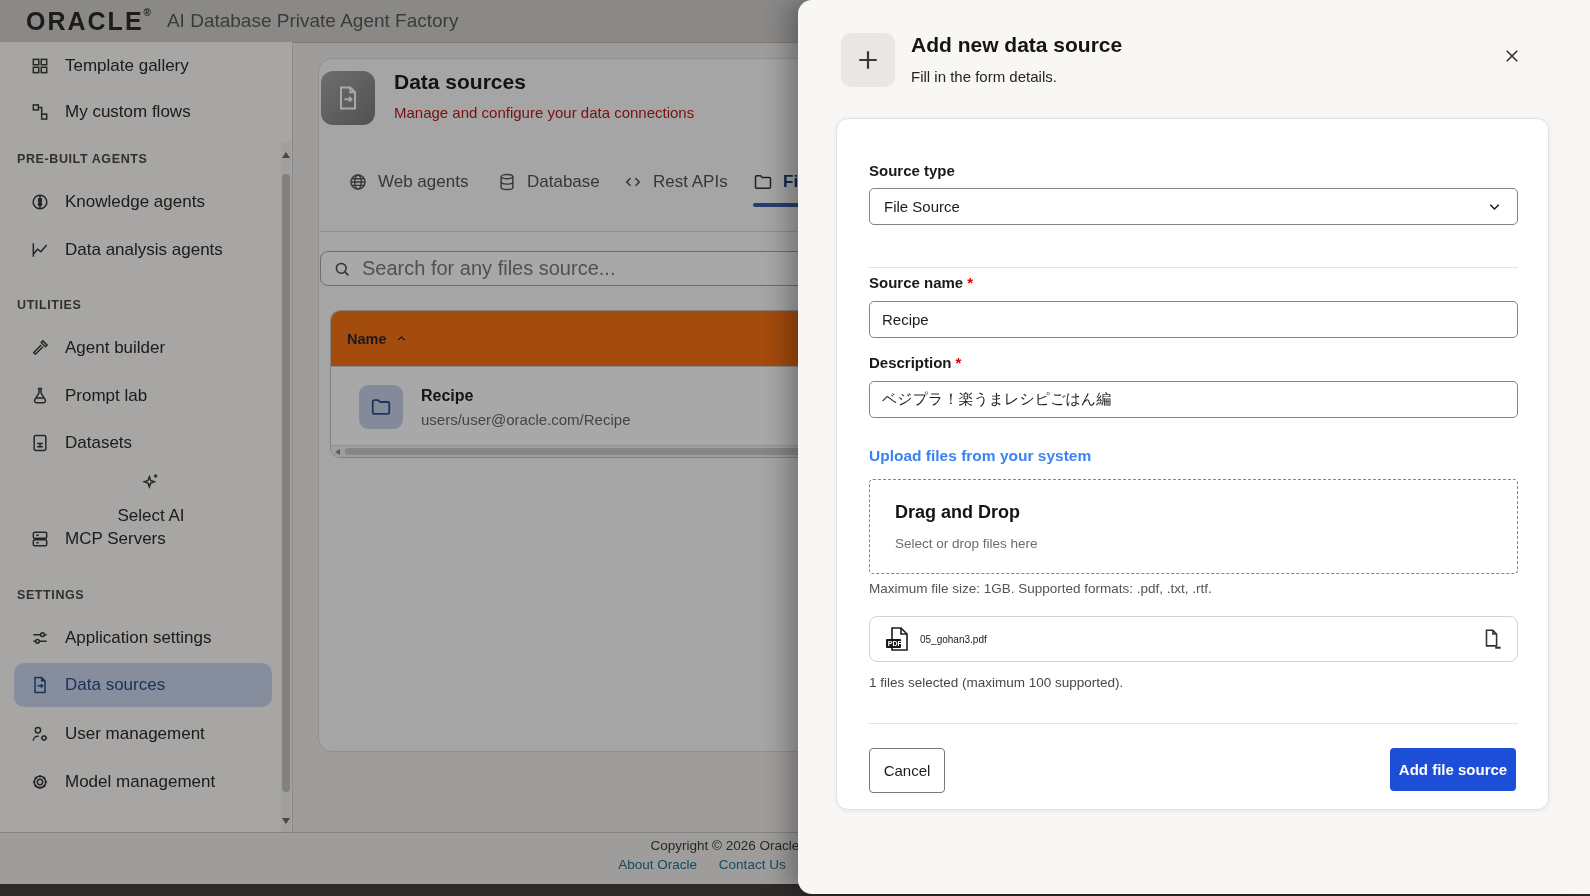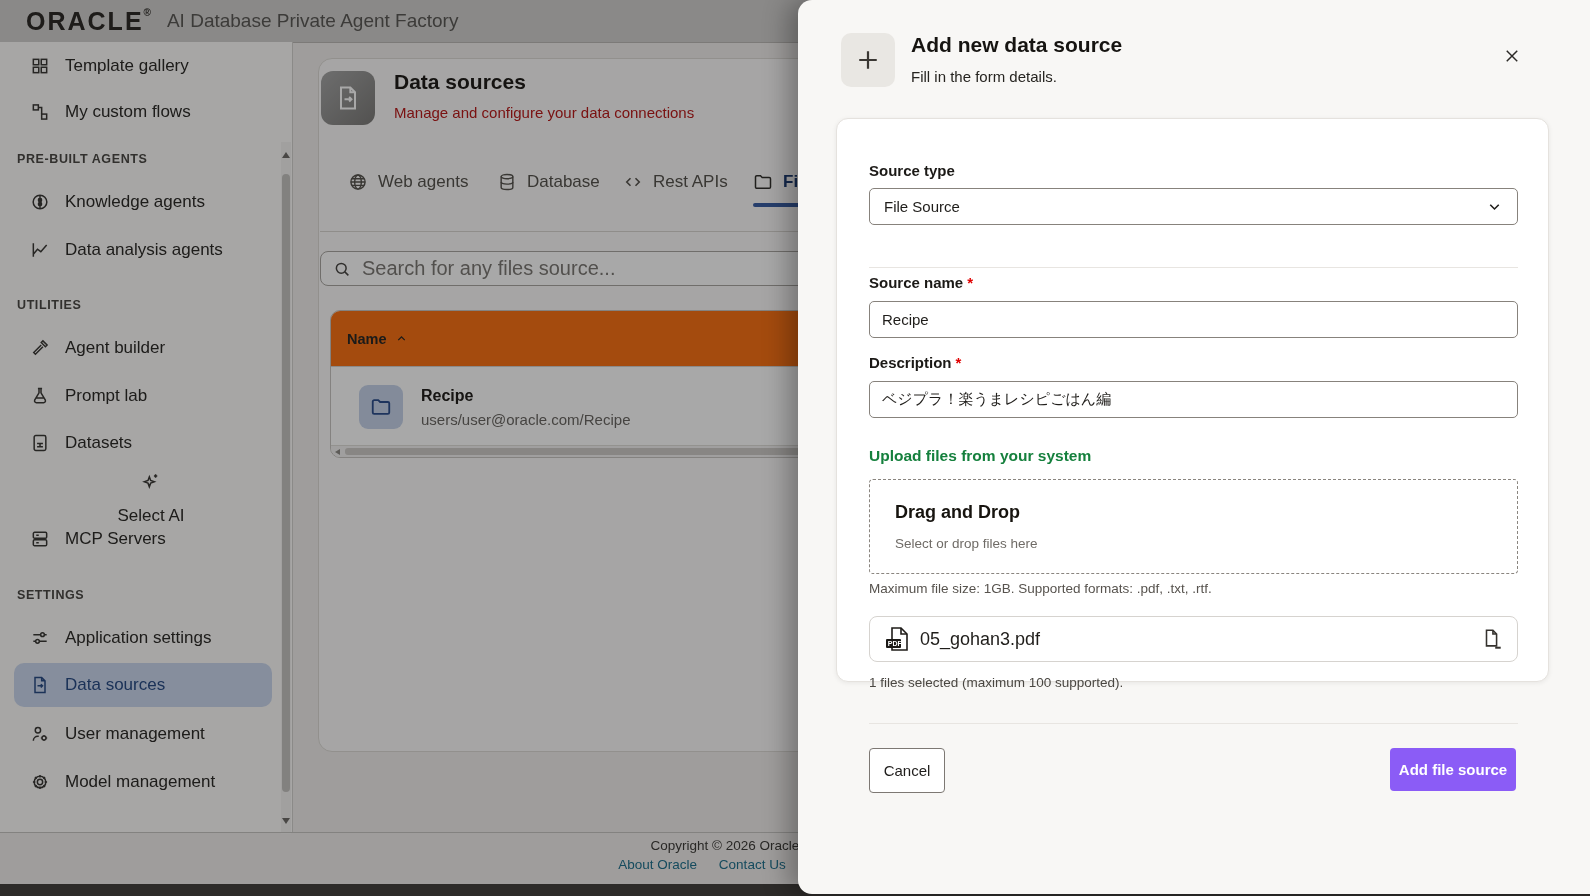--- a/index.html
+++ b/index.html
@@ -69,42 +69,42 @@
   .overlay{position:absolute;left:0;top:0;width:100%;height:100%;background:rgba(0,0,0,.34);z-index:50;}
   
   .drawer{position:absolute;left:798px;top:0;width:792px;height:894px;background:#f8f7f5;
           border-radius:14px 0 0 14px;z-index:100;box-shadow:-10px 0 26px rgba(0,0,0,.3);}
   .plus-tile{position:absolute;left:43px;top:33px;width:54px;height:54px;border-radius:10px;background:#e9e7e3;
              display:flex;align-items:center;justify-content:center;}
   .dw-title{position:absolute;left:113px;top:33px;font-size:21px;font-weight:800;color:#161411;}
   .dw-sub{position:absolute;left:113px;top:68px;font-size:15px;color:#262420;}
   .dw-close{position:absolute;left:700px;top:42px;width:28px;height:28px;display:flex;align-items:center;
             justify-content:center;cursor:pointer;}
-  .card{position:absolute;left:38px;top:118px;width:713px;height:564px;background:#fff;border:1px solid #e5e2de;
+  .card{position:absolute;left:38px;top:118px;width:713px;height:692px;background:#fff;border:1px solid #e5e2de;
         border-radius:12px;box-shadow:0 1px 5px rgba(0,0,0,.07);box-sizing:border-box;}
   .f-label{position:absolute;left:32px;font-size:15px;font-weight:700;color:#1b1916;}
   .req{color:#e00000;margin-left:4px;}
   .f-input,.f-select{position:absolute;left:32px;width:649px;height:37px;border:1px solid #87827c;border-radius:5px;
             background:#fff;box-sizing:border-box;font-size:15px;color:#1f1d1a;}
   .f-input{padding:0 12px;outline:none;font-family:"Liberation Sans","DejaVu Sans",sans-serif;}
   .f-select{display:flex;align-items:center;justify-content:space-between;padding:0 14px;cursor:pointer;}
   .c-divider{position:absolute;left:32px;width:649px;height:1px;background:#e8e5e1;}
-  .bold-lbl{position:absolute;left:32px;font-size:15.5px;font-weight:800;color:#15803d;}
+  .bold-lbl{position:absolute;left:32px;font-size:15.5px;font-weight:800;color:#3b82f6;}
   .dropzone{position:absolute;left:32px;top:360px;width:649px;height:95px;border:1px dashed #8a857f;
             border-radius:4px;box-sizing:border-box;cursor:pointer;background:#fff;}
   .dz-title{position:absolute;left:25px;top:22px;font-size:18px;font-weight:800;color:#17140f;}
   .dz-sub{position:absolute;left:25px;top:56px;font-size:13.5px;color:#6f6b66;}
   .hint{position:absolute;left:32px;top:462px;font-size:13.5px;color:#57534e;}
   .file-row{position:absolute;left:32px;top:497px;width:649px;height:46px;border:1px solid #d6d3cf;border-radius:8px;
             box-sizing:border-box;display:flex;align-items:center;padding:0 14px;gap:10px;background:#fff;}
-  .file-name{font-size:18px;color:#1f1d1a;flex:1;}
+  .file-name{font-size:10px;color:#1f1d1a;flex:1;}
   .files-sum{position:absolute;left:32px;top:556px;font-size:13.5px;color:#4a4742;}
   .btn-cancel{position:absolute;left:32px;top:629px;width:74px;height:43px;background:#fff;border:1px solid #7d7873;
               border-radius:4px;font-size:15px;color:#1f1d1b;display:flex;align-items:center;justify-content:center;cursor:pointer;}
-  .btn-submit{position:absolute;right:32px;top:629px;width:126px;height:43px;background:#8b5cf6;border-radius:4px;
+  .btn-submit{position:absolute;right:32px;top:629px;width:126px;height:43px;background:#1d4ed8;border-radius:4px;
               font-size:15px;font-weight:600;color:#fff;display:flex;align-items:center;justify-content:center;cursor:pointer;}
 </style>
 </head>
 <body>
 
 <div id="app">
 
   <div class="hdr">
     <div class="logo"><span>ORACLE</span><span class="reg">®</span></div>
     <div class="hdr-title">AI Database Private Agent Factory</div>

